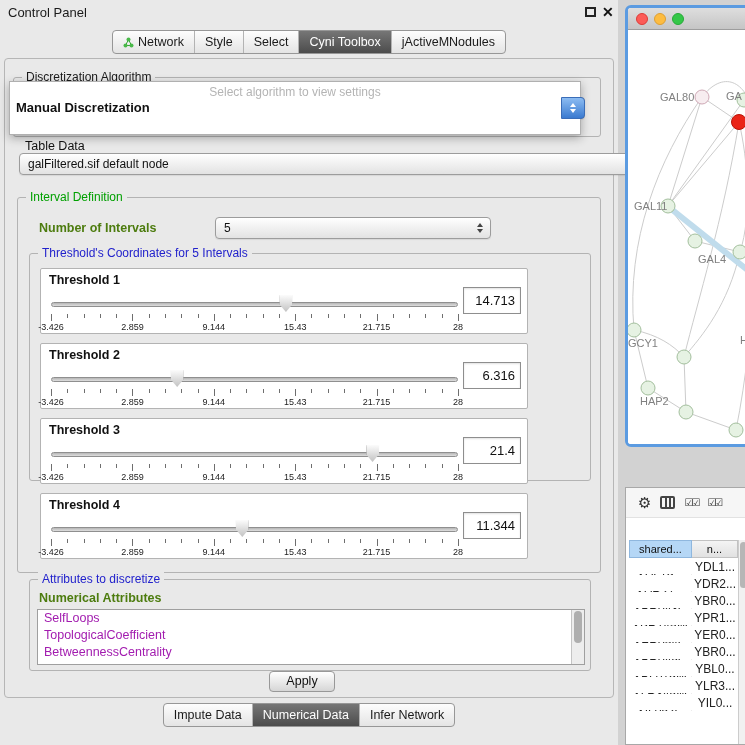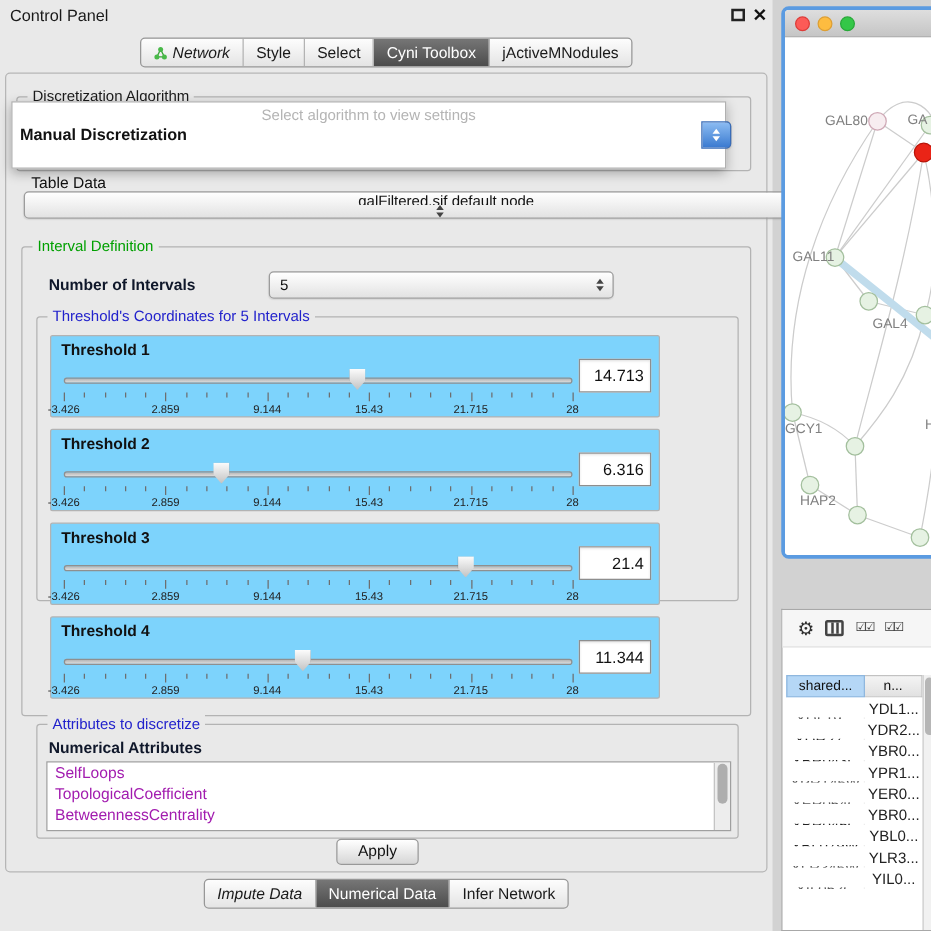--- a/index.html
+++ b/index.html
@@ -10,21 +10,21 @@
   .cp{position:absolute;left:0;top:0;width:618px;height:745px;background:#e9e9e9;}
   .cp-title{position:absolute;left:8px;top:5px;font-size:13px;color:#1a1a1a;}
   .float-icon{position:absolute;left:585px;top:7px;width:11px;height:10px;border:2px solid #222;}
   .close-icon{position:absolute;left:602px;top:4px;font-size:14px;font-weight:bold;color:#111;}
 
   .tabbar{position:absolute;left:0;width:618px;display:flex;justify-content:center;}
   .tabbar.top{top:30px;}
   .tabbar.bottom{top:703px;}
   .tabgroup{display:flex;border:1px solid #979797;border-radius:4px;overflow:hidden;background:linear-gradient(#fdfdfd,#e4e4e4);}
   .tab{display:flex;align-items:center;gap:4px;padding:4px 10px;font-size:12.5px;color:#1a1a1a;border-left:1px solid #b3b3b3;white-space:nowrap;}
-  .tab:first-child{border-left:none;font-style:italic;}
+  .tab:first-child{border-left:none;}
   .tab.selected{background:linear-gradient(#767676,#4c4c4c);color:#fff;}
 
   .inner{position:absolute;left:4px;top:58px;width:610px;height:640px;border:1px solid #b6b6b6;border-radius:4px;}
 
   .groupbox{position:absolute;border:1px solid #b3b3b3;border-radius:3px;}
   .glabel{position:absolute;top:-8px;left:8px;background:#e9e9e9;padding:0 4px;font-size:12px;white-space:nowrap;}
   .glabel.green{color:#00a000;}
   .glabel.blue{color:#2222cc;}
   .glabel.plain{color:#1a1a1a;}
 
@@ -38,24 +38,24 @@
   .blue-cap .tri-up{border-bottom-color:#fff;}
   .blue-cap .tri-down{border-top-color:#fff;}
 
   
   .popup{position:absolute;left:4px;top:22px;width:572px;height:54px;background:#fff;border:1px solid #b0b0b0;box-shadow:0 3px 9px rgba(0,0,0,.3);z-index:50;}
   .popup .ph{text-align:center;color:#b4b4b4;font-size:12px;padding-top:3px;}
   .popup .opt{font-size:13px;color:#111;padding:1px 0 1px 6px;}
   .popup .opt.first{font-weight:bold;}
 
   .td-label{position:absolute;left:20px;top:80px;font-size:12.5px;color:#111;}
-  .bold-label{position:absolute;font-size:12.5px;font-weight:bold;color:#0f172a;}
-
-  
-  .tpanel{position:absolute;left:10px;width:488px;height:66px;border:1px solid #b3b3b3;background:#7dd3fc;border-radius:2px;}
+  .bold-label{position:absolute;font-size:12.5px;font-weight:bold;color:#4d7c0f;}
+
+  
+  .tpanel{position:absolute;left:10px;width:488px;height:66px;border:1px solid #b3b3b3;background:#ffffff;border-radius:2px;}
   .tlabel{position:absolute;left:8px;top:4px;font-size:12.5px;font-weight:bold;color:#111;}
   .slider{position:absolute;left:10px;top:24px;width:407px;height:40px;}
   .track{position:absolute;left:0;top:9px;width:100%;height:5px;background:linear-gradient(#b6b6b6,#dedede);border:1px solid #8f8f8f;border-radius:3px;}
   .thumb{position:absolute;top:2px;width:13px;height:17px;background:linear-gradient(#fcfcfc,#c2c2c2);clip-path:polygon(0 0,100% 0,100% 55%,50% 100%,0 55%);transform:translateX(-50%);filter:drop-shadow(0 0 1px #666);}
   .tick{position:absolute;width:1px;background:#6e6e6e;top:21px;}
   .tick.major{height:7px;}
   .tick.minor{height:4px;}
   .ticklabel{position:absolute;top:29px;font-size:9px;color:#222;transform:translateX(-50%);white-space:nowrap;}
   .vbox{position:absolute;left:422px;top:18px;width:58px;height:27px;background:#fff;border:1px solid #8e8e8e;font-size:13px;color:#111;text-align:right;line-height:25px;padding-right:5px;box-shadow:inset 0 1px 2px rgba(0,0,0,.12);}
 
@@ -148,21 +148,21 @@
         <span class="tri-up"></span>
         <span class="tri-down"></span>
       </div>
 
       <div class="popup">
         <div class="ph">Select algorithm to view settings</div>
         <div class="opt first">Manual Discretization</div>
       </div>
 
       <div class="td-label">Table Data</div>
-      <div class="combo" style="left:14px;top:94px;width:668px;flex-direction:column;">
+      <div class="combo" style="left:14px;top:94px;width:668px;">
         <span class="val">galFiltered.sif default node</span>
         <span class="stepper">
           <span class="tri-up"></span>
             <span class="tri-down"></span>
         </span>
       </div>
 
       <div class="groupbox" style="left:12px;top:138px;width:584px;height:376px;">
         <span class="glabel green">Interval Definition</span>
       </div>

